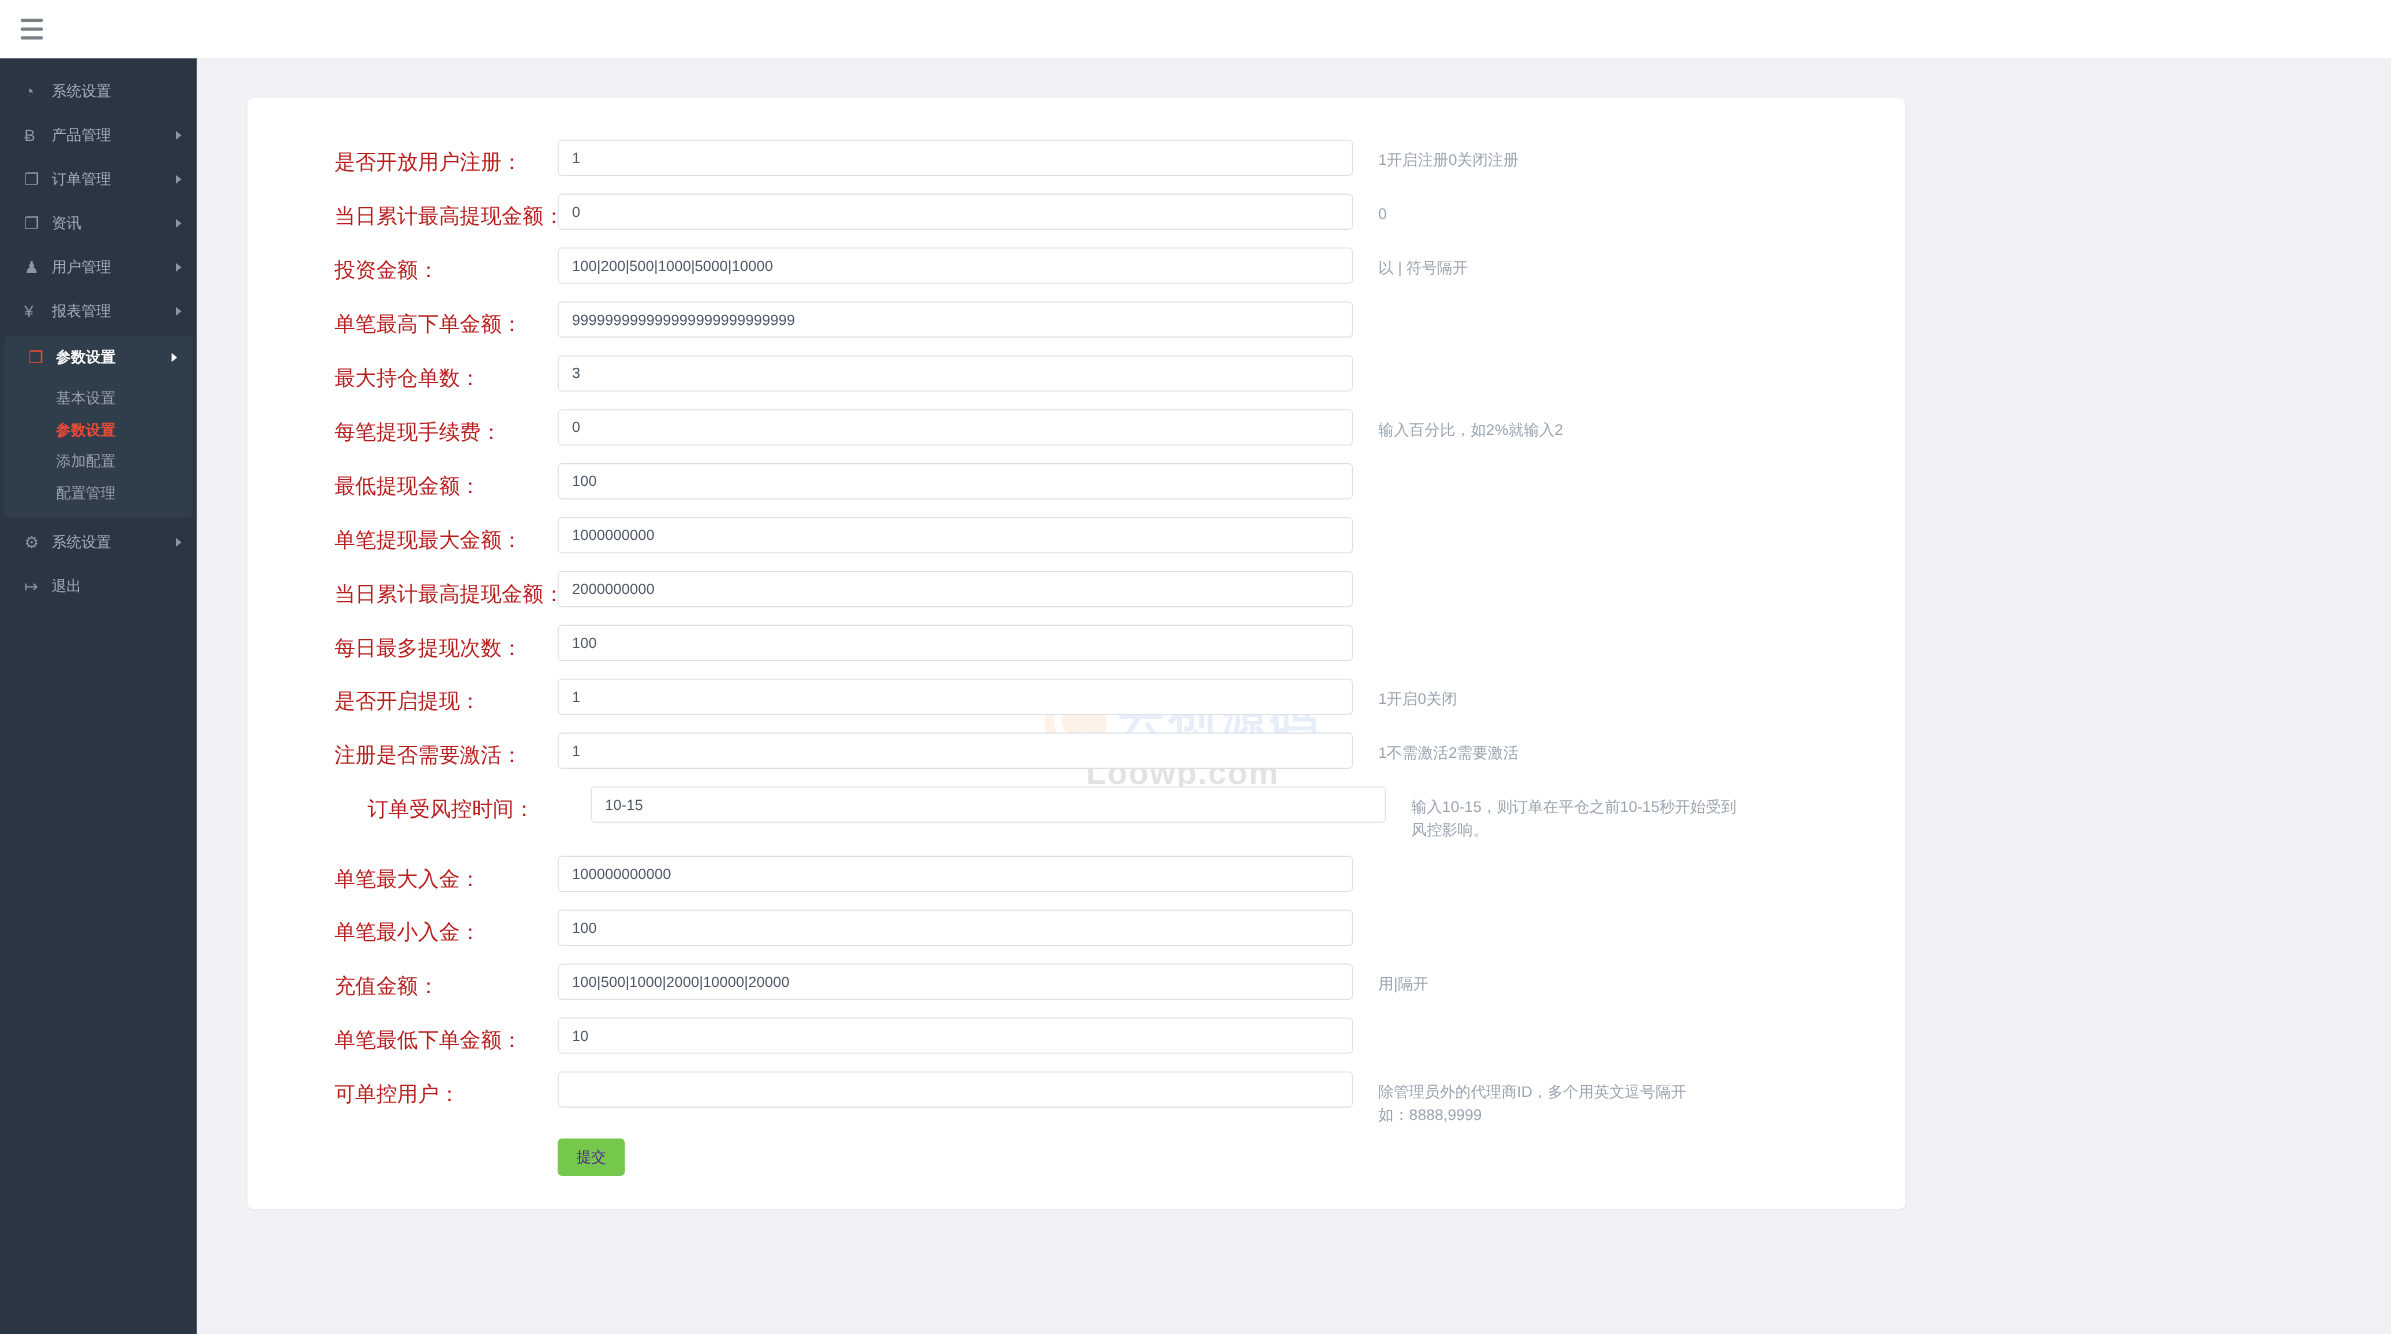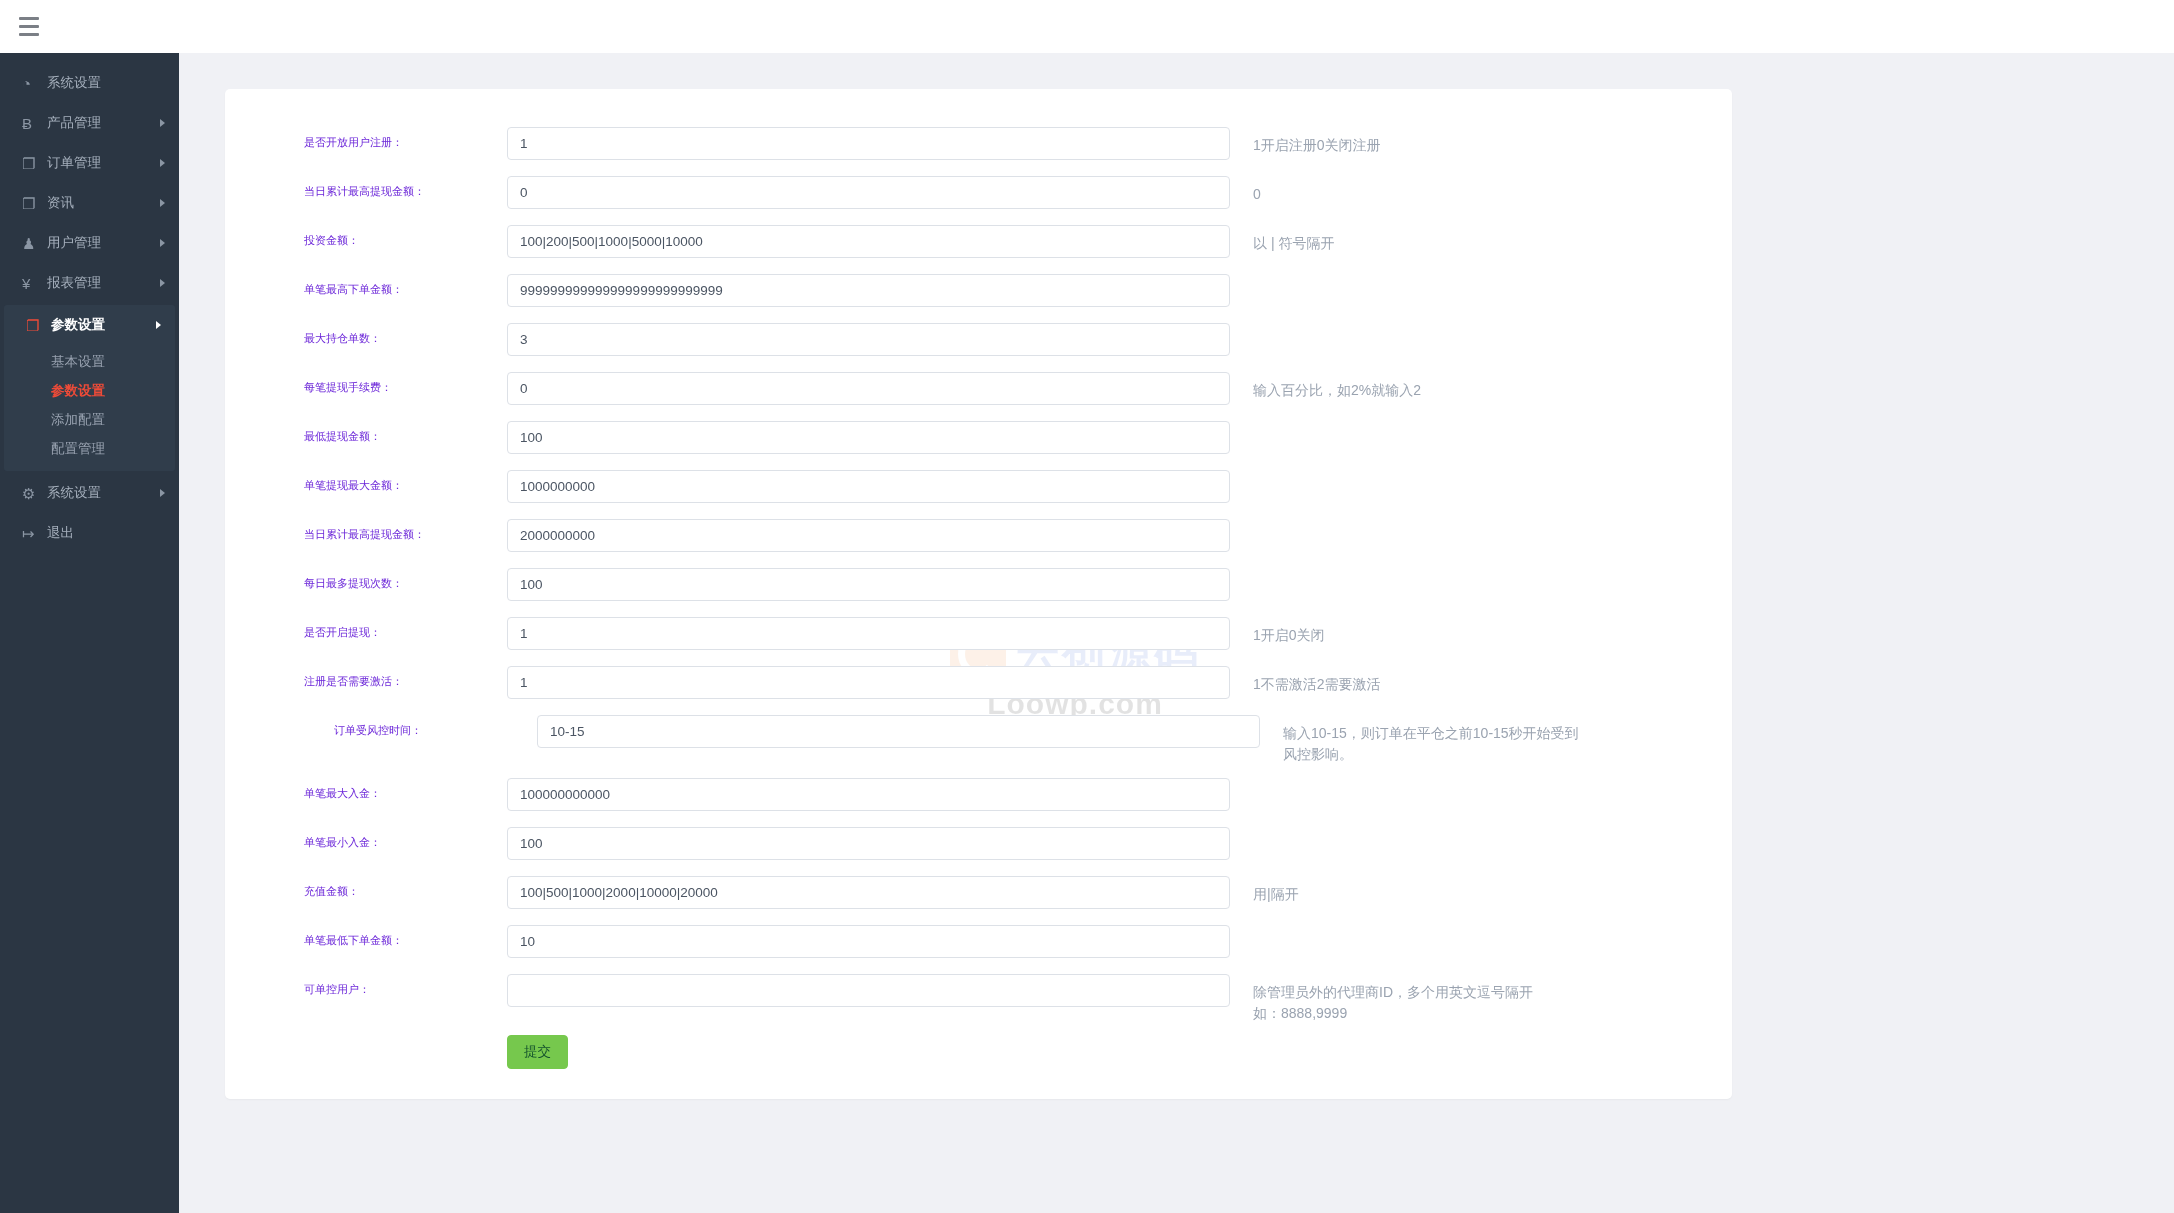--- a/index.html
+++ b/index.html
@@ -110,41 +110,41 @@
   .form { position: relative; padding-top: 38px; }
   .form-row {
     position: relative;
     display: flex; align-items: flex-start;
     height: 49px;
   }
   .form-row.tall { height: 63px; margin-left: 30px; }
   .f-label {
     width: 282px; flex: 0 0 282px;
     text-align: left; padding-left: 79px; padding-top: 8px;
-    color: #6d28d9; font-size: 11px; white-space: nowrap;
+    color: #b91c1c; font-size: 19px; white-space: nowrap;
   }
   .f-input-wrap { width: 723px; flex: 0 0 723px; }
   .f-input {
     width: 723px; height: 33px;
     border: 1px solid #dde1e7; border-radius: 4px;
     padding: 0 12px;
     font-family: "Liberation Sans", "DejaVu Sans", sans-serif;
     font-size: 13.5px; color: #4b5563;
     background: #ffffff; outline: none;
   }
   .f-hint {
     flex: 1; padding-left: 23px; padding-top: 8px;
     color: #9aa3b0; font-size: 14px;
     line-height: 1.5; max-width: 330px;
   }
   .submit-row { padding-left: 282px; padding-top: 12px; }
   .btn-submit {
     display: inline-block;
     background: #76c84d; border: 1px solid #76c84d;
-    color: #14532d; font-size: 13.5px;
+    color: #4c1d95; font-size: 13.5px;
     font-family: "Liberation Sans", "DejaVu Sans", sans-serif;
     padding: 7px 16px; border-radius: 4px; cursor: pointer;
   }
 </style>
 </head>
 <body>
 
 <div id="app">
 
   <div class="topbar">

